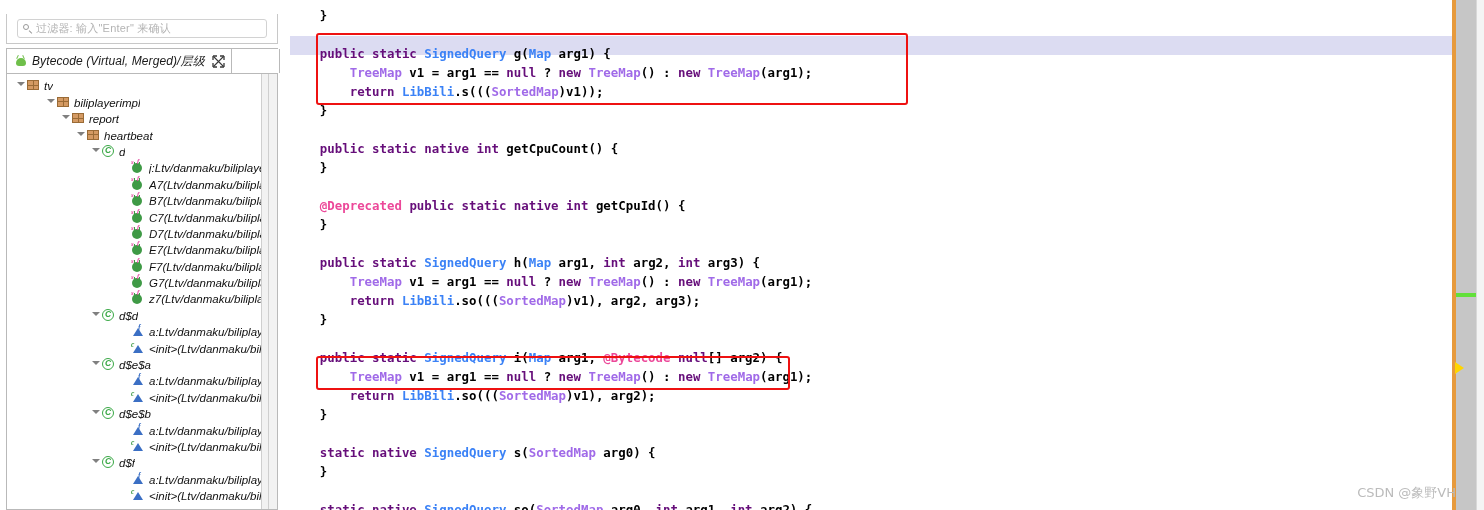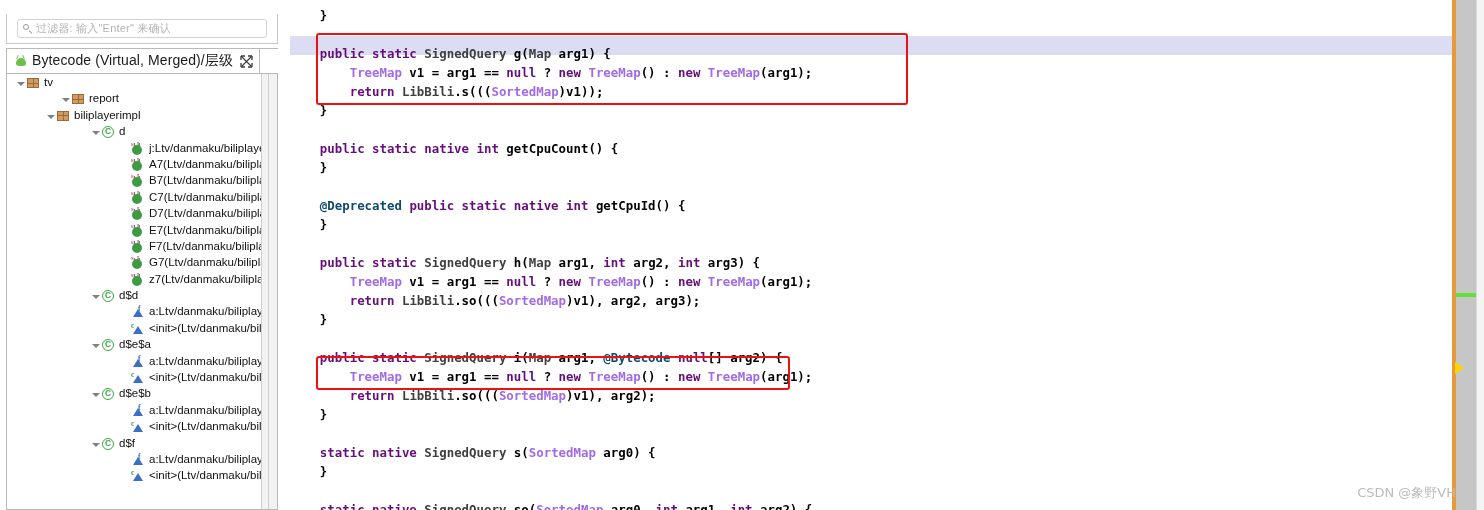--- a/index.html
+++ b/index.html
@@ -107,24 +107,25 @@
     box-sizing: border-box;
   }
   #tab-empty {
     flex: 0 0 48px;
     border-right: 1px solid #b9b9b9;
     background: #ffffff;
     height: 100%;
     box-sizing: border-box;
   }
   #tab-label {
-    font-size: 14px;
+    font-size: 12px;
     color: #1a1a1a;
     white-space: nowrap;
     letter-spacing: 0.1px;
+    font-style: italic;
   }
   .android-icon {
     width: 13px; height: 13px;
     margin-right: 5px;
     flex: 0 0 auto;
     position: relative;
   }
   .android-icon .head {
     position: absolute;
     left: 1.5px; top: 3px;
@@ -156,26 +157,27 @@
     overflow: hidden;
     background: #ffffff;
   }
   #tree-inner {
     position: absolute;
     left: 0; top: 2px;
     width: 100%;
   }
   .tnode {
     display: flex;
-    align-items: flex-start;
+    align-items: flex-end;
     height: 16.4px;
     white-space: nowrap;
     font-size: 11.5px;
     color: #101010;
     overflow: hidden;
+    font-style: italic;
   }
   .tw { flex: 0 0 auto; }
   .arrow {
     width: 11px; height: 16px;
     flex: 0 0 auto;
     position: relative;
   }
   .arrow.open::after {
     content: "";
     position: absolute;
@@ -298,23 +300,23 @@
     margin: 0;
     padding: 6px 0 0 0;
     font-family: "DejaVu Sans Mono", "Liberation Mono", monospace;
     font-size: 12.4px;
     line-height: 19px;
     color: #000000;
     white-space: pre;
     font-weight: bold;
   }
   .kw  { color: #660e7a; }
-  .typ { color: #404040; }
+  .typ { color: #3b82f6; }
   .cls2{ color: #a06ae8; }
-  .anno{ color: #0c4a6e; }
+  .anno{ color: #ec4899; }
 
   .redbox {
     position: absolute;
     border: 2.5px solid #ee1111;
     border-radius: 3px;
     box-sizing: border-box;
     pointer-events: none;
   }
   #orange-line {
     position: absolute;
@@ -394,34 +396,42 @@
       <div id="tree-inner">
           <div class="tnode">
             <span class="tw" style="width:8px"></span>
             <span class="arrow open"></span>
             <span class="ic pkg">
               <span class="bx"></span>
             </span>
             <span class="tlabel">tv</span>
           </div>
           <div class="tnode">
-            <span class="tw" style="width:53px"></span>
+            <span class="tw" style="width:38px"></span>
             <span class="arrow open"></span>
             <span class="ic pkg">
               <span class="bx"></span>
             </span>
-            <span class="tlabel">report</span>
-          </div>
-          <div class="tnode">
-            <span class="tw" style="width:38px"></span>
+            <span class="tlabel">biliplayerimpl</span>
+          </div>
+          <div class="tnode">
+            <span class="tw" style="width:53px"></span>
             <span class="arrow open"></span>
             <span class="ic pkg">
               <span class="bx"></span>
             </span>
-            <span class="tlabel">biliplayerimpl</span>
+            <span class="tlabel">report</span>
+          </div>
+          <div class="tnode">
+            <span class="tw" style="width:68px"></span>
+            <span class="arrow open"></span>
+            <span class="ic pkg">
+              <span class="bx"></span>
+            </span>
+            <span class="tlabel">heartbeat</span>
           </div>
           <div class="tnode">
             <span class="tw" style="width:83px"></span>
             <span class="arrow open"></span>
             <span class="ic cls">
               <span class="cc">C</span>
             </span>
             <span class="tlabel">d</span>
           </div>
           <div class="tnode">

